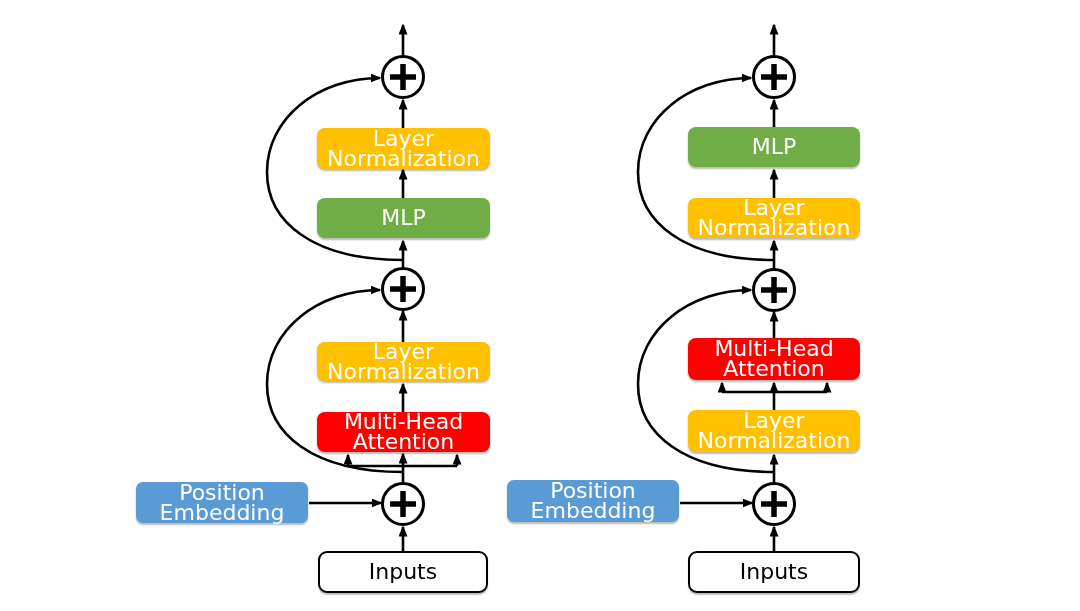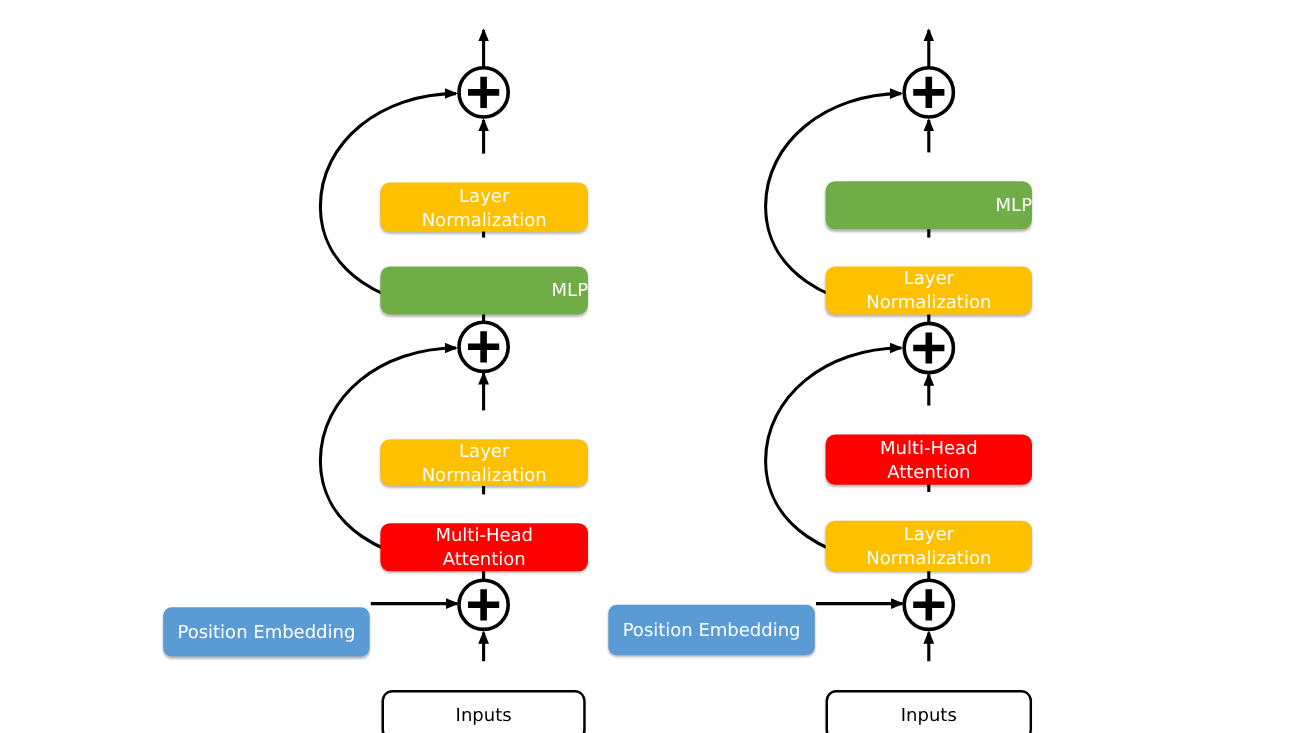--- a/index.html
+++ b/index.html
@@ -8,26 +8,26 @@
     font-family:"DejaVu Sans","Liberation Sans",sans-serif;
   }
   .wires{position:absolute;left:0;top:0;width:1080px;height:611px;}
   .edge{fill:none;stroke:var(--line,#000);stroke-width:2.6;stroke-linejoin:round;}
   .node-circle{fill:#ffffff;stroke:var(--line,#000);stroke-width:3;}
   .plus{fill:none;stroke:var(--line,#000);stroke-width:5.5;stroke-linecap:butt;}
   .ah{fill:var(--line,#000);}
   .box{
     position:absolute;box-sizing:border-box;display:flex;align-items:center;justify-content:center;
     text-align:center;border-radius:8px;color:var(--box-text,#fff);
-    font-size:15px;line-height:20px;box-shadow:0 1.5px 2px rgba(0,0,0,0.28);margin-top:24px;
+    font-size:22px;line-height:20px;box-shadow:0 1.5px 2px rgba(0,0,0,0.28);
   }
   .box span{display:block;}
   .narrow{padding:0 22px;}
   .ln{background:var(--layer-norm,#FFC000);}
-  .mlp{background:var(--mlp,#70AD47);justify-content:flex-end;}
+  .mlp{background:var(--mlp,#70AD47);}
   .mha{background:var(--attention,#FF0000);}
   .pe{background:var(--position-embedding,#5B9BD5);padding:0 2px;border-radius:7px;}
   .inputs{
     background:var(--inputs-fill,#fff);color:var(--inputs-text,#000);
     border:2.5px solid #000;border-radius:9px;box-shadow:0 2px 1px rgba(0,0,0,0.25);align-items:center;
   }
 </style>
 </head>
 <body>
 

